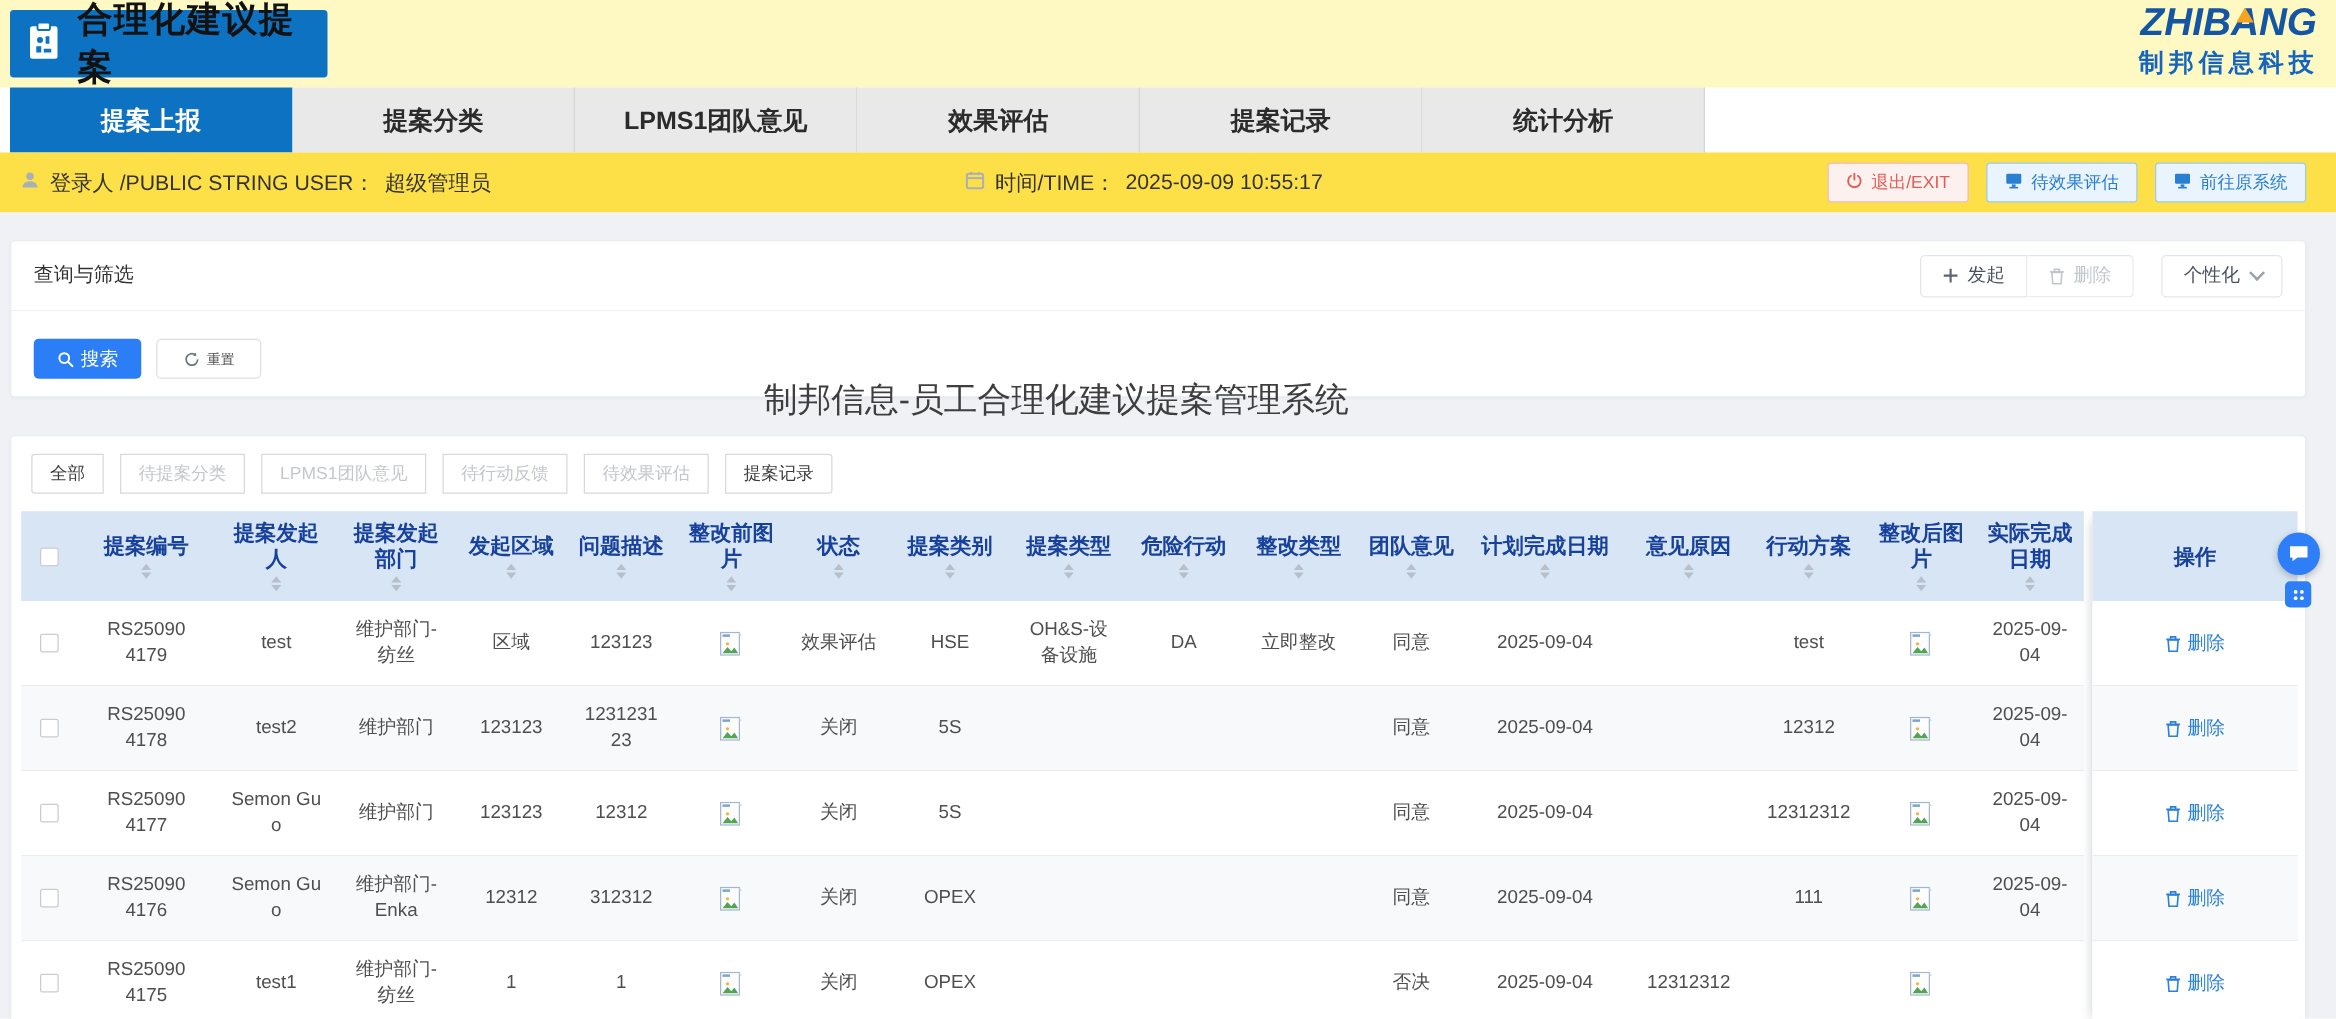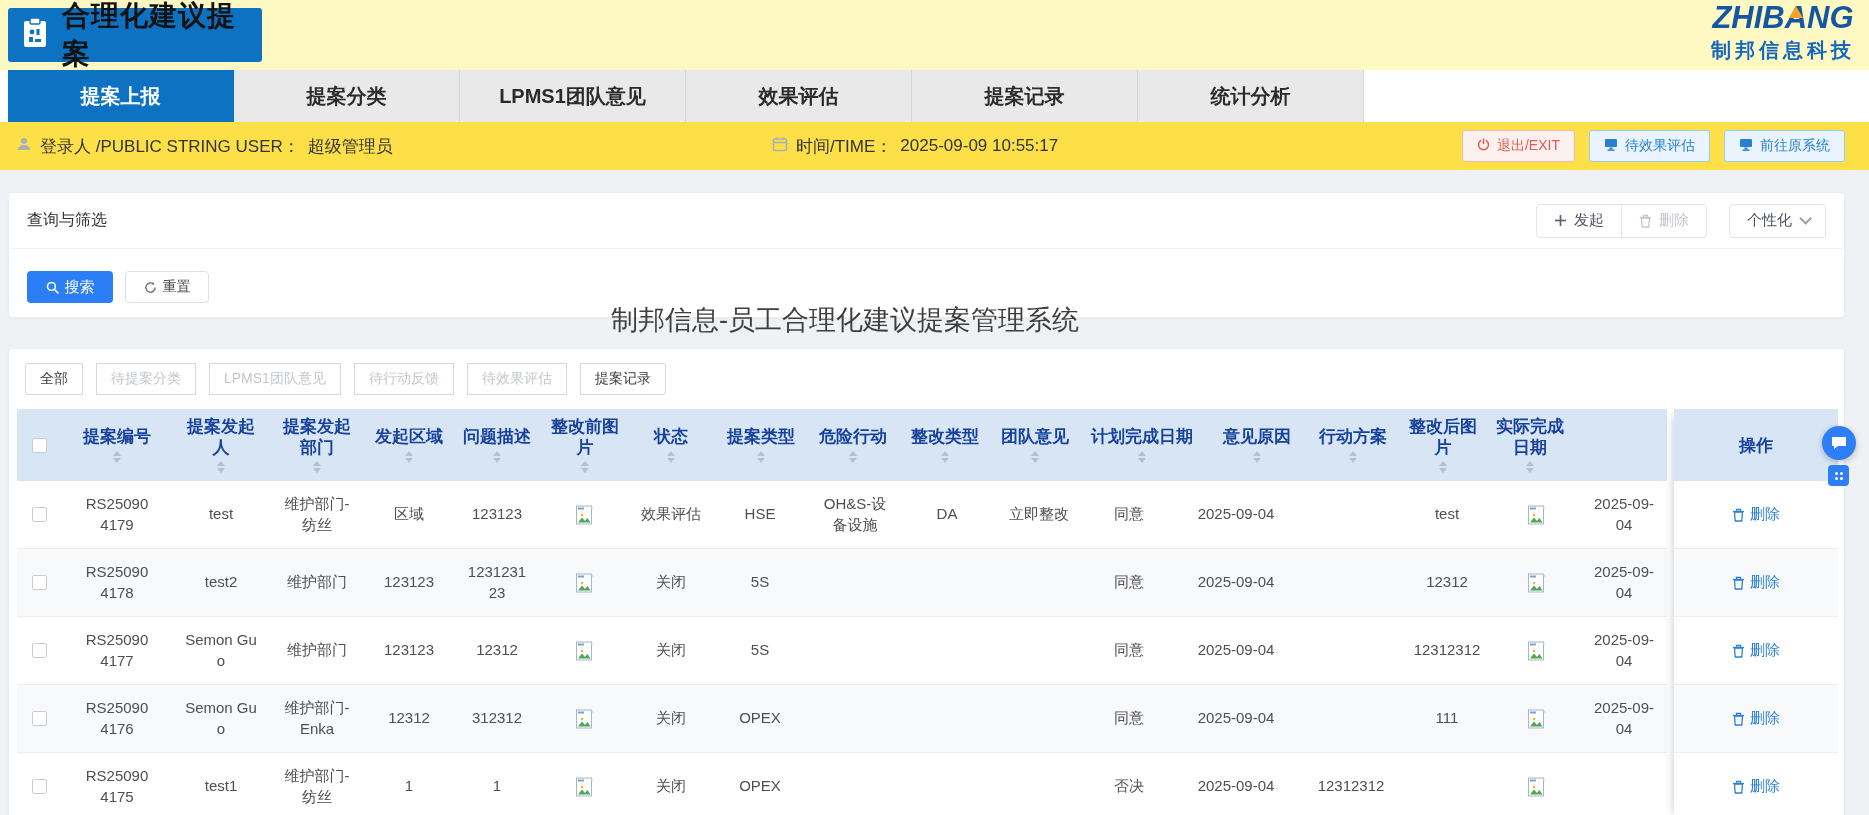--- a/index.html
+++ b/index.html
@@ -52,21 +52,21 @@
     color:#4a5260; display:flex; align-items:center; gap:7px; cursor:pointer; }
   .grp-btn.launch { border-radius:4px 0 0 4px; }
   .grp-btn.del { border-radius:0 4px 4px 0; border-left:none; color:#c2c7cf; cursor:not-allowed; }
   .grp-btn.personalize { margin-left:22px; border-radius:4px; }
   .chev { width:9px; height:9px; border-right:2px solid #9aa1ab; border-bottom:2px solid #9aa1ab;
     transform:rotate(45deg) translateY(-3px); }
   .cf-body { padding:22px 18px 0 18px; display:flex; gap:12px; }
   .search-btn { height:32px; width:86px; background:#2b7ef5; border:none; color:#fff; font-size:15px;
     border-radius:4px; display:flex; align-items:center; justify-content:center; gap:6px; cursor:pointer; }
   .reset-btn { height:32px; width:84px; background:#fff; border:1px solid #dce0e5; color:#4c4c4c;
-    font-size:14px; border-radius:4px; display:flex; align-items:center; justify-content:center; gap:6px; cursor:pointer; }
+    font-size:11px; border-radius:4px; display:flex; align-items:center; justify-content:center; gap:6px; cursor:pointer; }
 
   .watermark { position:absolute; top:132px; left:0; width:1690px; text-align:center;
     font-size:27px; color:#3e3e3e; font-weight:500; z-index:3; pointer-events:none; }
 
   .card-table { top:178px; height:700px; padding:14px 8px 0 8px; }
   .chips { display:inline-flex; margin-left:8px;gap:14px; }
   .chip { height:32px; padding:0 14px; border:1px solid #d9d9d9; margin-left:-1px; background:#fff;
     font-size:14px; display:flex; align-items:center; color:#3c3c3c; cursor:pointer; }
   .chip:first-child { border-radius:3px 0 0 3px; margin-left:0; }
   .chip:last-child { border-radius:0 3px 3px 0; }
@@ -301,20 +301,27 @@
               <i class="caret-down"></i>
             </span>
           </div>
           <div class="th" style="width: 84px;">
             <span class="th-label">状态</span>
             <span class="carets">
               <i class="caret-up"></i>
               <i class="caret-down"></i>
             </span>
           </div>
+          <div class="th" style="width: 94px;">
+            <span class="th-label">提案类别</span>
+            <span class="carets">
+              <i class="caret-up"></i>
+              <i class="caret-down"></i>
+            </span>
+          </div>
           <div class="th" style="width: 96px;">
             <span class="th-label">提案类型</span>
             <span class="carets">
               <i class="caret-up"></i>
               <i class="caret-down"></i>
             </span>
           </div>
           <div class="th" style="width: 88px;">
             <span class="th-label">危险行动</span>
             <span class="carets">

